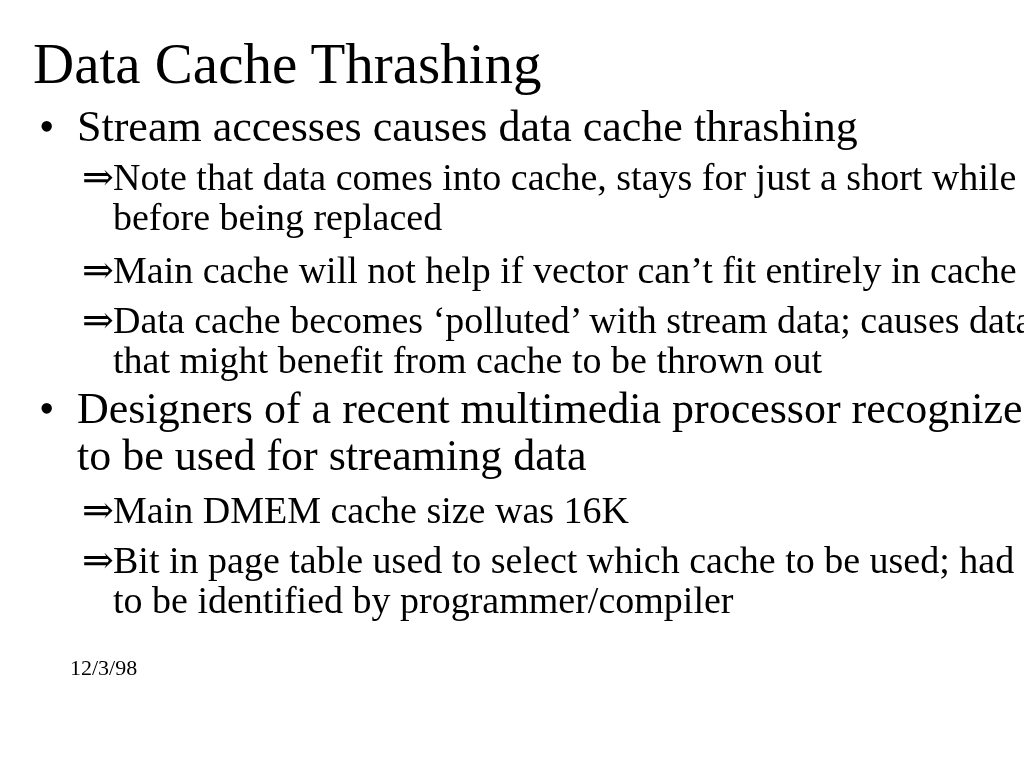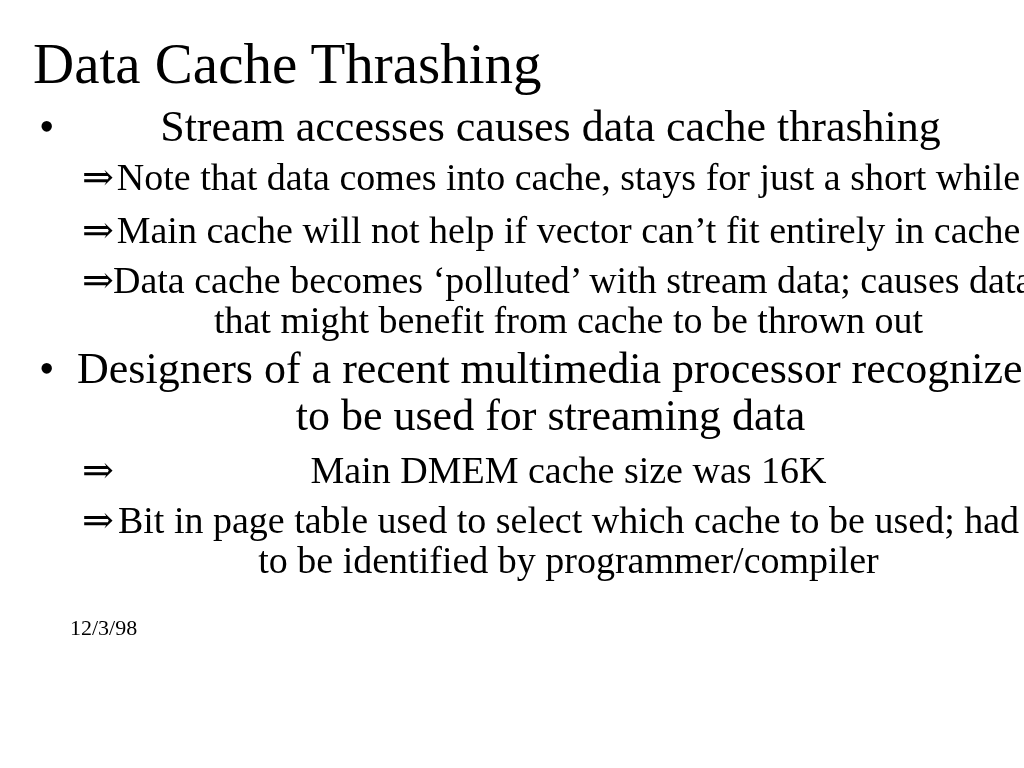--- a/index.html
+++ b/index.html
@@ -29,21 +29,20 @@
     font-weight: normal;
     white-space: nowrap;
   }
   .para {
     position: relative;
     margin: 0;
   }
   .para .line {
     display: block;
     white-space: nowrap;
-    text-align: center;
   }
   .lvl1 {
     padding-left: 44px;
     font-size: 44px;
     line-height: 47px;
   }
   .lvl1 .marker {
     position: absolute;
     left: 6px;
     top: 0;
@@ -83,20 +82,21 @@
     <h1 class="title">Data Cache Thrashing</h1>
 
     <div class="para lvl1 m-b1">
       <span class="marker">•</span>
       <span class="line">Stream accesses causes data cache thrashing</span>
     </div>
 
     <div class="para lvl2 m-s1">
       <span class="marker">⇒</span>
       <span class="line">Note that data comes into cache, stays for just a short while</span>
+      <span class="line">before being replaced</span>
     </div>
 
     <div class="para lvl2 m-s2">
       <span class="marker">⇒</span>
       <span class="line">Main cache will not help if vector can’t fit entirely in cache</span>
     </div>
 
     <div class="para lvl2 m-s3">
       <span class="marker">⇒</span>
       <span class="line">Data cache becomes ‘polluted’ with stream data; causes data</span>

